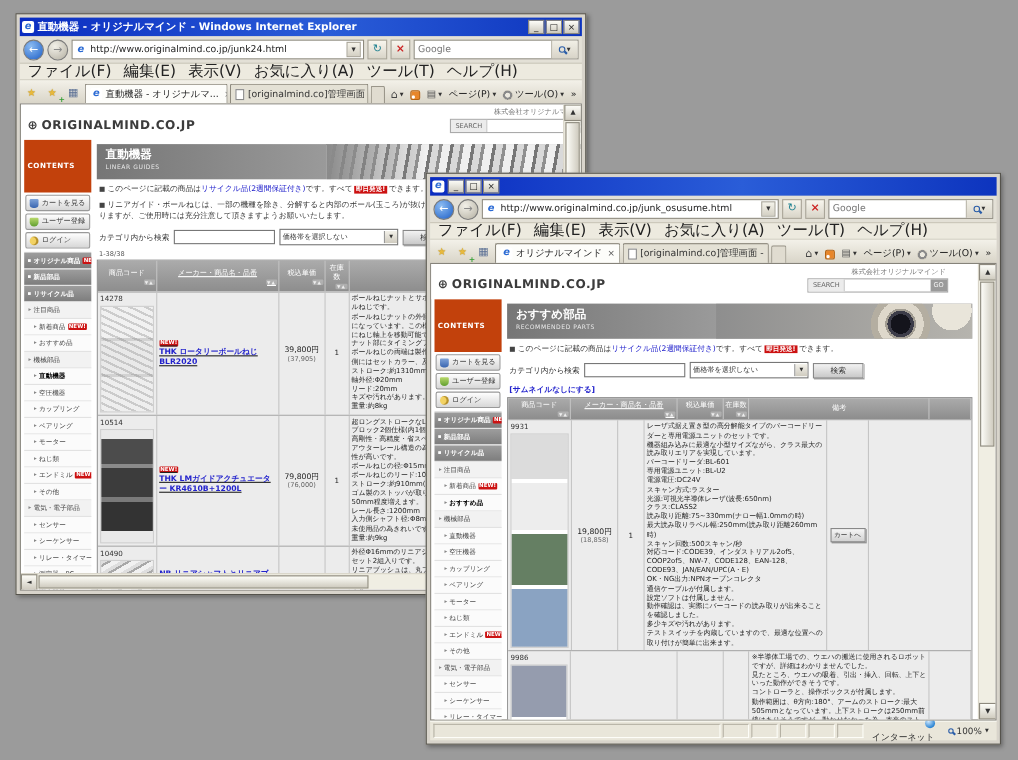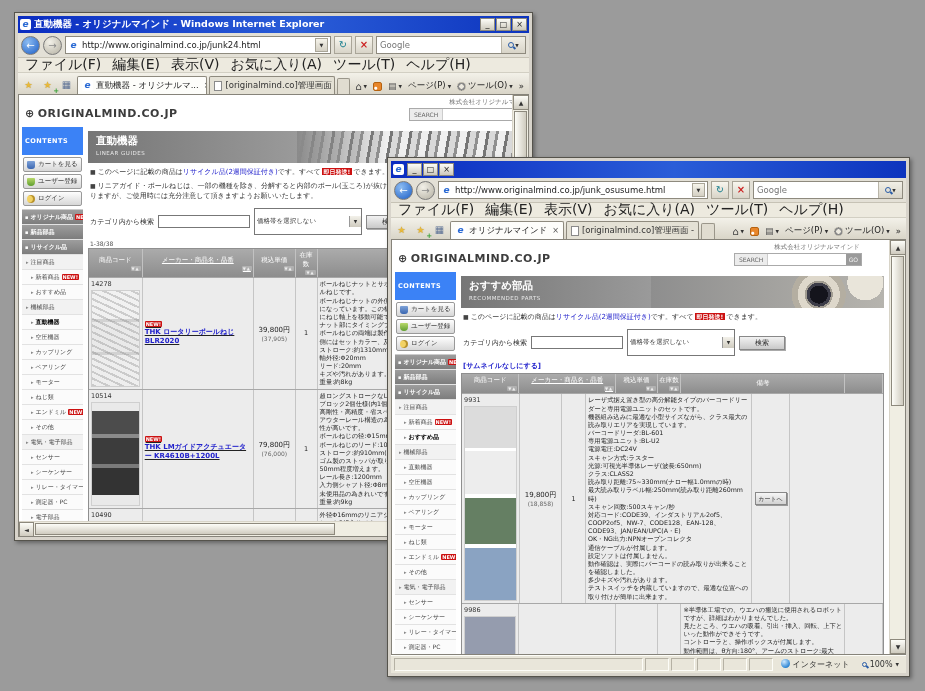--- a/index.html
+++ b/index.html
@@ -64,41 +64,41 @@
   .sthumb { margin:1px; height:90px; background:linear-gradient(90deg,#fdfdf8,#cfcbbf); border:1px solid #8d897d; }
   .hscroll { position:absolute; bottom:0; left:0; right:16px; height:15px; background:#f0eee3; border-top:1px solid #d8d4c8; display:flex; }
   .hscroll .sarrow { width:15px; height:15px; }
   .hthumb { margin:1px; width:300px; background:linear-gradient(#fdfdf8,#cfcbbf); border:1px solid #8d897d; }
   .scorner { position:absolute; right:0; bottom:0; width:16px; height:15px; background:#e3e0d4; }
 
   .statusbar { height:18px; flex:none; background:#e9e6da; border-top:1px solid #fdfdf8; display:flex; align-items:center; gap:2px; padding:0 3px; font-size:8px; color:#333; }
   .spane { height:13px; border:1px solid; border-color:#b5b1a4 #fdfdf8 #fdfdf8 #b5b1a4; }
   .spane.wide { flex:1; }
   .spane.sm { width:24px; }
-  .szone { display:flex; align-items:flex-start; gap:3px; padding:0 6px; }
+  .szone { display:flex; align-items:flex-end; gap:3px; padding:0 6px;flex-direction:column; }
   .globe { width:9px; height:9px; border-radius:50%; background:radial-gradient(circle at 35% 30%,#cfe9ff,#2e86d4 70%,#1b5c9e); }
   .szoom { display:flex; align-items:center; gap:3px; padding:0 4px; }
   .mag.small { width:5px; height:5px; border-width:1px; }
 
   
   .page { position:absolute; left:0; top:0; }
   .wb .page { width:538px; }
   .wf .page { width:490px; }
   .sitehead { position:relative; height:32px; padding:3px 6px 0; background:#fff; }
   .company { position:absolute; right:22px; top:3px; font-size:6.5px; color:#777; }
   .logo { margin-top:9px; font-size:11px; font-weight:bold; color:#3c3c3c; letter-spacing:.5px; display:flex; align-items:center; gap:3px; }
   .logomark { font-size:11px; color:#3c3c3c; }
   .hsearch { position:absolute; right:20px; top:13px; width:128px; height:13px; border:1px solid #aaa; display:flex; align-items:stretch; background:#fff; }
   .hs-l { background:#ececec; color:#666; font-size:6px; padding:2px 4px; border-right:1px solid #ccc; }
   .hs-i { flex:1; }
   .hs-go { background:#9a9a9a; color:#f2f2f2; font-size:6px; padding:2px 3px; }
 
   .pagebody { display:flex; align-items:flex-start; }
   .sidebar { width:64px; flex:none; padding-left:3px; }
-  .contentsbar { background:#3b82f6; color:#fff; font-size:6.5px; font-weight:bold; padding:10px 3px; letter-spacing:.5px; }
+  .contentsbar { background:#c2410c; color:#fff; font-size:6.5px; font-weight:bold; padding:20px 3px; letter-spacing:.5px; }
   .sbtn3d { height:15px; margin:2px 1px; background:linear-gradient(#fefefe,#d7d7d7); border:1px solid #999; border-radius:2px; display:flex; align-items:center; gap:3px; font-size:6.5px; padding:0 3px; color:#333; }
   .sbico { width:8px; height:8px; flex:none; border-radius:2px; }
   .ico-cart { background:linear-gradient(#7ea2d8,#3a66b0); border-radius:1px 1px 3px 3px; }
   .ico-shield { background:linear-gradient(#b8d86a,#5f9e2f); border-radius:1px 1px 4px 4px; }
   .ico-key { background:radial-gradient(circle at 30% 50%,#f2d264 3px,#b8922a 4px); border-radius:4px; }
   .nav { margin-top:3px; border-top:1px solid #ccc; }
   .navitem { display:flex; align-items:center; gap:2px; font-size:6px; padding:2.5px 1px 2.5px 3px; border-bottom:1px solid #e2e2e2; background:#f6f6f6; color:#444; white-space:nowrap; overflow:hidden; }
   .navitem .bullet { font-size:5px; color:#888; flex:none; }
   .navitem.cat { background:linear-gradient(#9d9d9d,#7d7d7d); color:#fff; font-weight:bold; }
   .navitem.cat .bullet { color:#fff; }
@@ -115,21 +115,21 @@
   .wb .banner-art { background:linear-gradient(90deg,#8a8a8a,transparent 35%),repeating-linear-gradient(100deg,#d9d9d9 0 6px,#8f8f8f 6px 9px,#efefef 9px 16px,#767676 16px 19px); }
   .wf .banner-art { background:radial-gradient(circle at 72% 58%,#14141c 0 9px,#3c3c48 9px 12px,#a29d92 12px 14px,transparent 14px),radial-gradient(circle at 72% 58%,#ded8cb 0 21px,#b4aea1 21px 27px,transparent 27px),radial-gradient(circle at 92% 20%,#e9e5da 0 18px,transparent 18px),linear-gradient(90deg,#8e8e8e,#b6b4ae); }
   .btitle { position:relative; font-size:10.5px; font-weight:bold; }
   .bsub { position:relative; font-size:5.5px; color:#e9e9e9; margin-top:2px; letter-spacing:.5px; }
   .notice { font-size:7px; margin:5px 2px 0; line-height:1.35; color:#333; }
   .nsq { color:#444; font-size:6px; margin-right:2px; }
   .link { color:#22c; }
   .redbadge { background:#c11; color:#fff; font-size:6px; font-weight:bold; padding:0 2px; margin:0 1px; }
   .csearch { display:flex; align-items:center; gap:4px; margin:7px 2px 5px; font-size:7px; color:#333; }
   .csinput { width:92px; height:13px; border:1px solid #777; background:#fff; font-family:inherit; font-size:7px; }
-  .csselect { width:108px; height:27px; border:1px solid #777; background:#fff; display:flex; align-items:center; font-size:6.5px; padding-left:2px; color:#333; }
+  .csselect { width:108px; height:15px; border:1px solid #777; background:#fff; display:flex; align-items:center; font-size:6.5px; padding-left:2px; color:#333; }
   .seldrop { margin-left:auto; width:12px; height:11px; background:linear-gradient(#f3f1ea,#cfcbbf); border-left:1px solid #999; font-size:4.5px; text-align:center; line-height:11px; }
   .csbtn { width:46px; height:14px; background:linear-gradient(#f2f2f2,#c9c9c9); border:1px solid #888; box-shadow:1px 1px 0 #aaa; text-align:center; font-size:7px; line-height:13px; color:#333; }
   .pgline { font-size:6px; color:#555; margin:1px 2px; }
   .pgline2 { font-size:7px; margin:1px 2px 2px; }
   .pgnum { font-weight:bold; color:#333; margin-right:3px; }
   .toggle { font-weight:bold; font-size:7px; }
 
   .ptable { border:1px solid #8f8f8f; margin-top:1px; }
   .thead { display:flex; background:linear-gradient(#ababab,#8d8d8d); color:#fff; }
   .th { padding:2px 1px; font-size:6.5px; display:flex; flex-direction:column; align-items:center; justify-content:center; gap:1px; border-right:1px solid #c2c2c2; text-align:center; }

